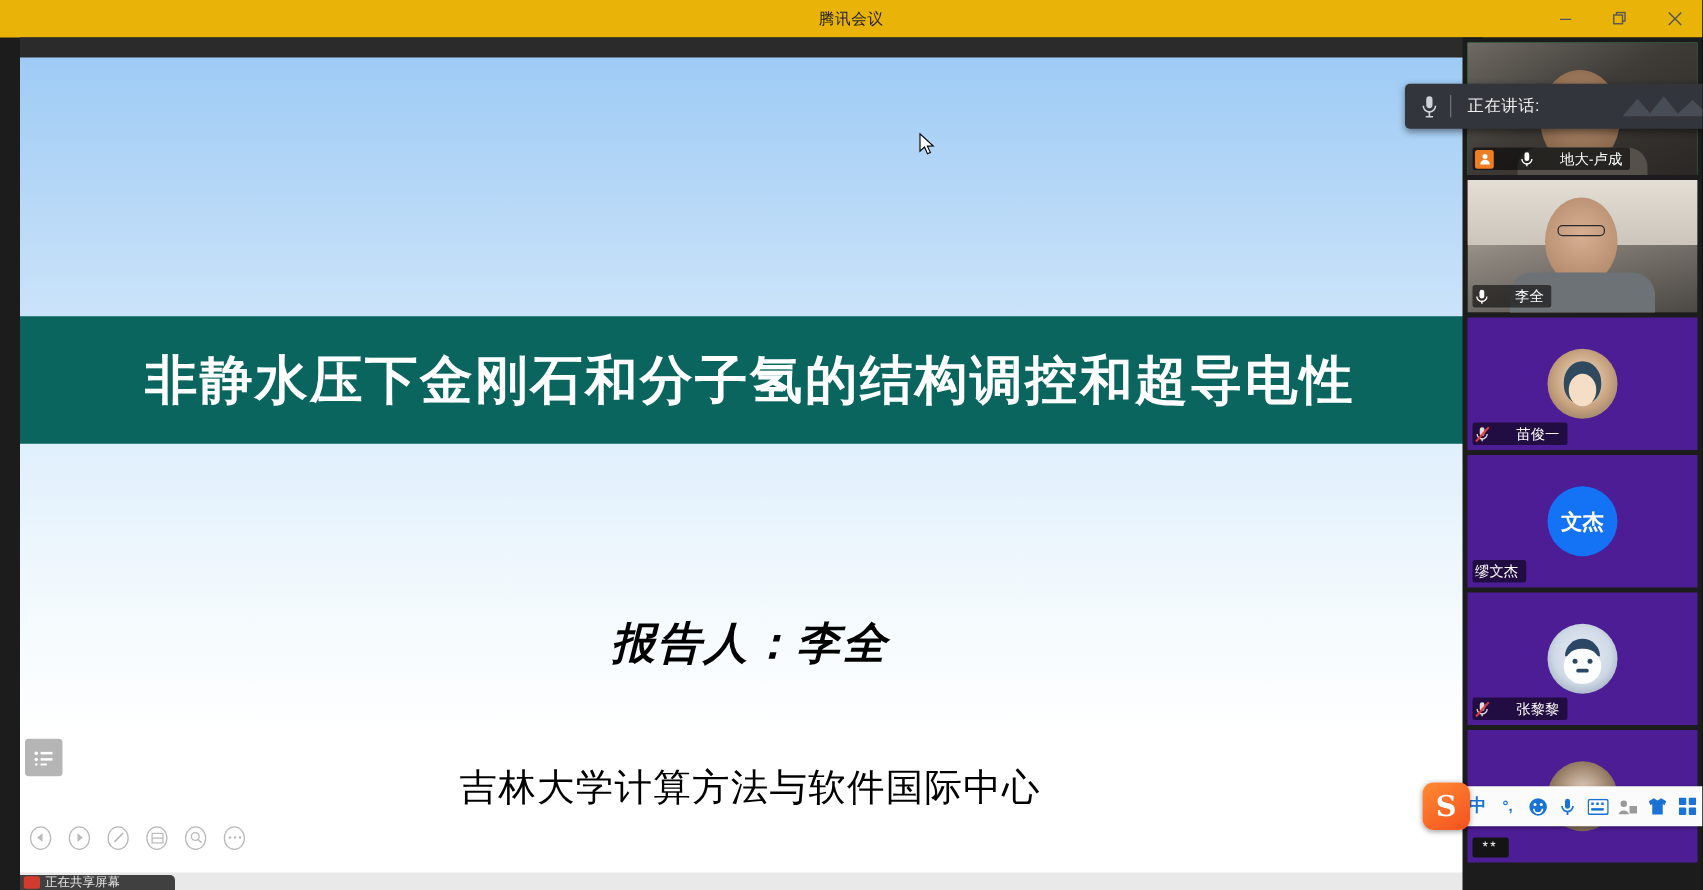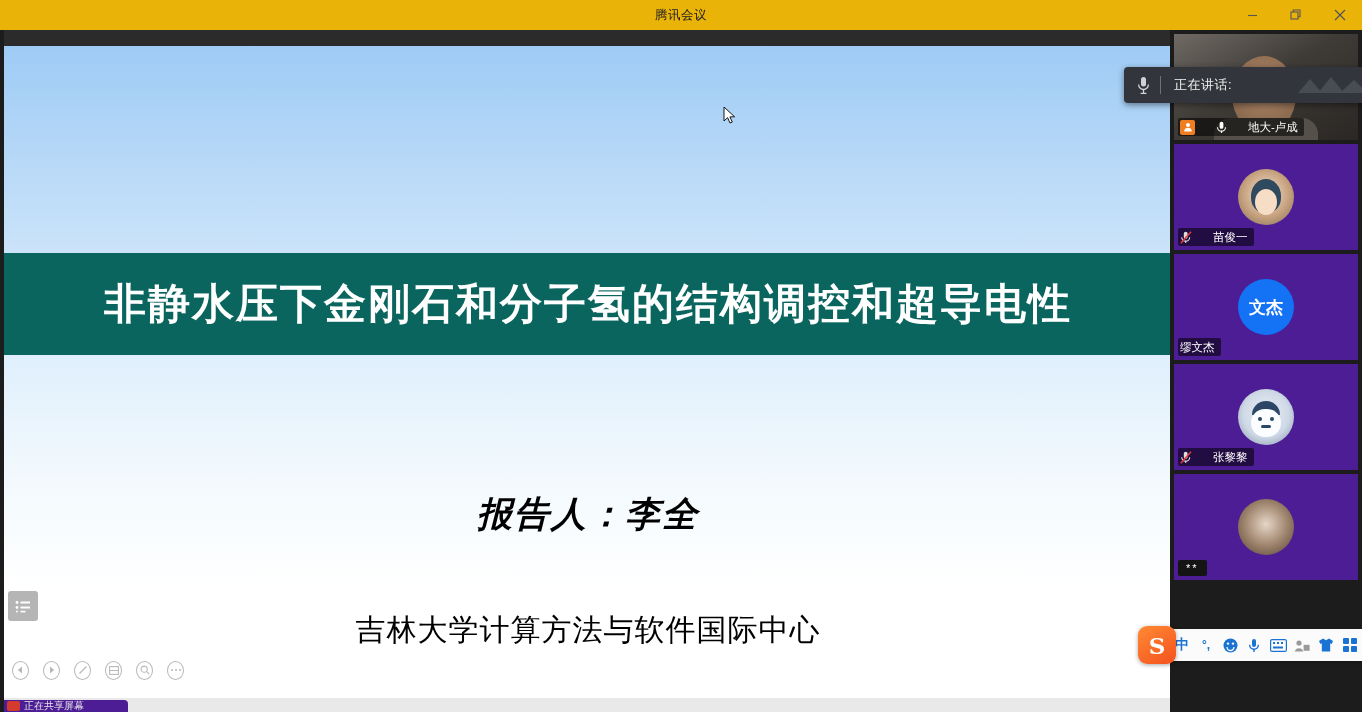--- a/index.html
+++ b/index.html
@@ -11,21 +11,21 @@
   
   .titlebar { position:absolute; left:0; top:0; width:1362px; height:30px;
     background:#eab308; display:flex; align-items:center; justify-content:center; }
   .titlebar-text { font-size:12.5px; color:#222; letter-spacing:.5px; }
   .winctrls { position:absolute; right:0; top:0; height:30px; display:flex; }
   .winbtn { width:44px; height:30px; display:flex; align-items:center; justify-content:center;
     color:#555; }
   .winbtn svg { display:block; }
 
   
-  .stage { position:absolute; left:4px; top:30px; width:1170px; height:682px;
+  .stage { position:absolute; left:16px; top:30px; width:1170px; height:682px;
     background:#2b2b2b; overflow:hidden; }
   .dark-strip { position:absolute; left:0; top:0; width:1170px; height:16px; background:#2b2b2b; }
 
   .slide { position:absolute; left:0; top:16px; width:1170px; height:660px;
     background:linear-gradient(to bottom,#9ecbf5 0%, #bedcf8 22%, #ddeefc 45%, #f2f9fd 65%, #ffffff 82%, #ffffff 100%); }
 
   .title-band { position:absolute; left:0; top:207px; width:1168px; height:102px;
     background:#09655e; display:flex; align-items:center; justify-content:center; }
   .title-band-text { color:#ffffff; font-size:42px; font-weight:700; letter-spacing:2px;
     white-space:nowrap; font-family:"DejaVu Sans","Liberation Sans",sans-serif; }
@@ -45,21 +45,21 @@
 
   
   .ppt-toolbar { position:absolute; left:0; bottom:22px; width:180px; height:28px;
     display:flex; align-items:center; gap:14px; padding-left:8px; }
   .ppt-ico { width:19px; height:19px; border-radius:50%; border:1.3px solid #b9b9b9;
     display:flex; align-items:center; justify-content:center; color:#b9b9b9; font-size:9px; }
 
   
   .taskbar { position:absolute; left:0; bottom:0; width:1170px; height:14px; background:#e9e9e9; }
   .taskbar-inner { position:absolute; left:0; bottom:0; width:124px; height:12px;
-    background:#4c1d95; border-top-right-radius:4px; }
+    background:#404040; border-top-right-radius:4px; }
   .taskbar-chip { position:absolute; left:3px; bottom:1px; width:13px; height:10px;
     background:#d23b2e; border-radius:2px; }
   .taskbar-txt { position:absolute; left:20px; bottom:-1px; font-size:10px; color:#e6e6e6;
     white-space:nowrap; font-family:"DejaVu Sans",sans-serif; }
 
   
   .cursor { position:absolute; left:719px; top:60px; width:14px; height:20px; }
 
   
   .toast { position:absolute; left:1092px; top:67px; width:256px; height:36px;
@@ -246,20 +246,36 @@
         </div>
         <svg width="11" height="13" viewBox="0 0 11 13">
           <rect x="3.6" y="0.8" width="3.8" height="7" rx="1.9" fill="#fff"></rect>
           <path d="M1.5 6.2 a4 4 0 0 0 8 0" fill="none" stroke="#fff" stroke-width="1.1"></path>
           <line x1="5.5" y1="9.6" x2="5.5" y2="12" stroke="#fff" stroke-width="1.1"></line>
         </svg>
         <span class="nm">地大-卢成</span>
       </div>
     </div>
 
+    <div class="tile">
+      <div class="vid vid2">
+        <div style="position:absolute;left:0;top:0;width:184px;height:52px;background:linear-gradient(180deg,#e4ded5,#cbc5bc);"></div>
+        <div class="face" style="left:62px;top:14px;width:58px;height:70px;background:radial-gradient(circle at 50% 42%,#d9b093,#a87f60);"></div>
+        <div style="position:absolute;left:72px;top:36px;width:38px;height:9px;border:1.6px solid #2a2a2a;border-radius:4px;"></div>
+        <div style="position:absolute;left:34px;top:74px;width:116px;height:34px;background:#6d7277;border-radius:18px 18px 0 0;"></div>
+      </div>
+      <div class="tile-name">
+        <svg width="11" height="13" viewBox="0 0 11 13">
+          <rect x="3.6" y="0.8" width="3.8" height="7" rx="1.9" fill="#fff"></rect>
+          <path d="M1.5 6.2 a4 4 0 0 0 8 0" fill="none" stroke="#fff" stroke-width="1.1"></path>
+          <line x1="5.5" y1="9.6" x2="5.5" y2="12" stroke="#fff" stroke-width="1.1"></line>
+        </svg>
+        <span class="nm">李全</span>
+      </div>
+    </div>
 
     <div class="tile avatar-tile">
       <div class="avatar-img" style="background:radial-gradient(circle at 50% 45%,#f3e3d2 0%,#c7a27f 55%,#7b6a57 100%);">
         <div style="position:absolute;left:13px;top:10px;width:30px;height:34px;border-radius:50% 50% 45% 45%;background:#2f4a5e;"></div>
         <div style="position:absolute;left:17px;top:20px;width:22px;height:26px;border-radius:50%;background:#f6ddc6;"></div>
       </div>
       <div class="tile-name">
         <svg width="12" height="13" viewBox="0 0 12 13">
           <rect x="3.8" y="0.8" width="3.8" height="7" rx="1.9" fill="#ddd"></rect>
           <path d="M1.7 6.2 a4 4 0 0 0 8 0" fill="none" stroke="#ddd" stroke-width="1.1"></path>

